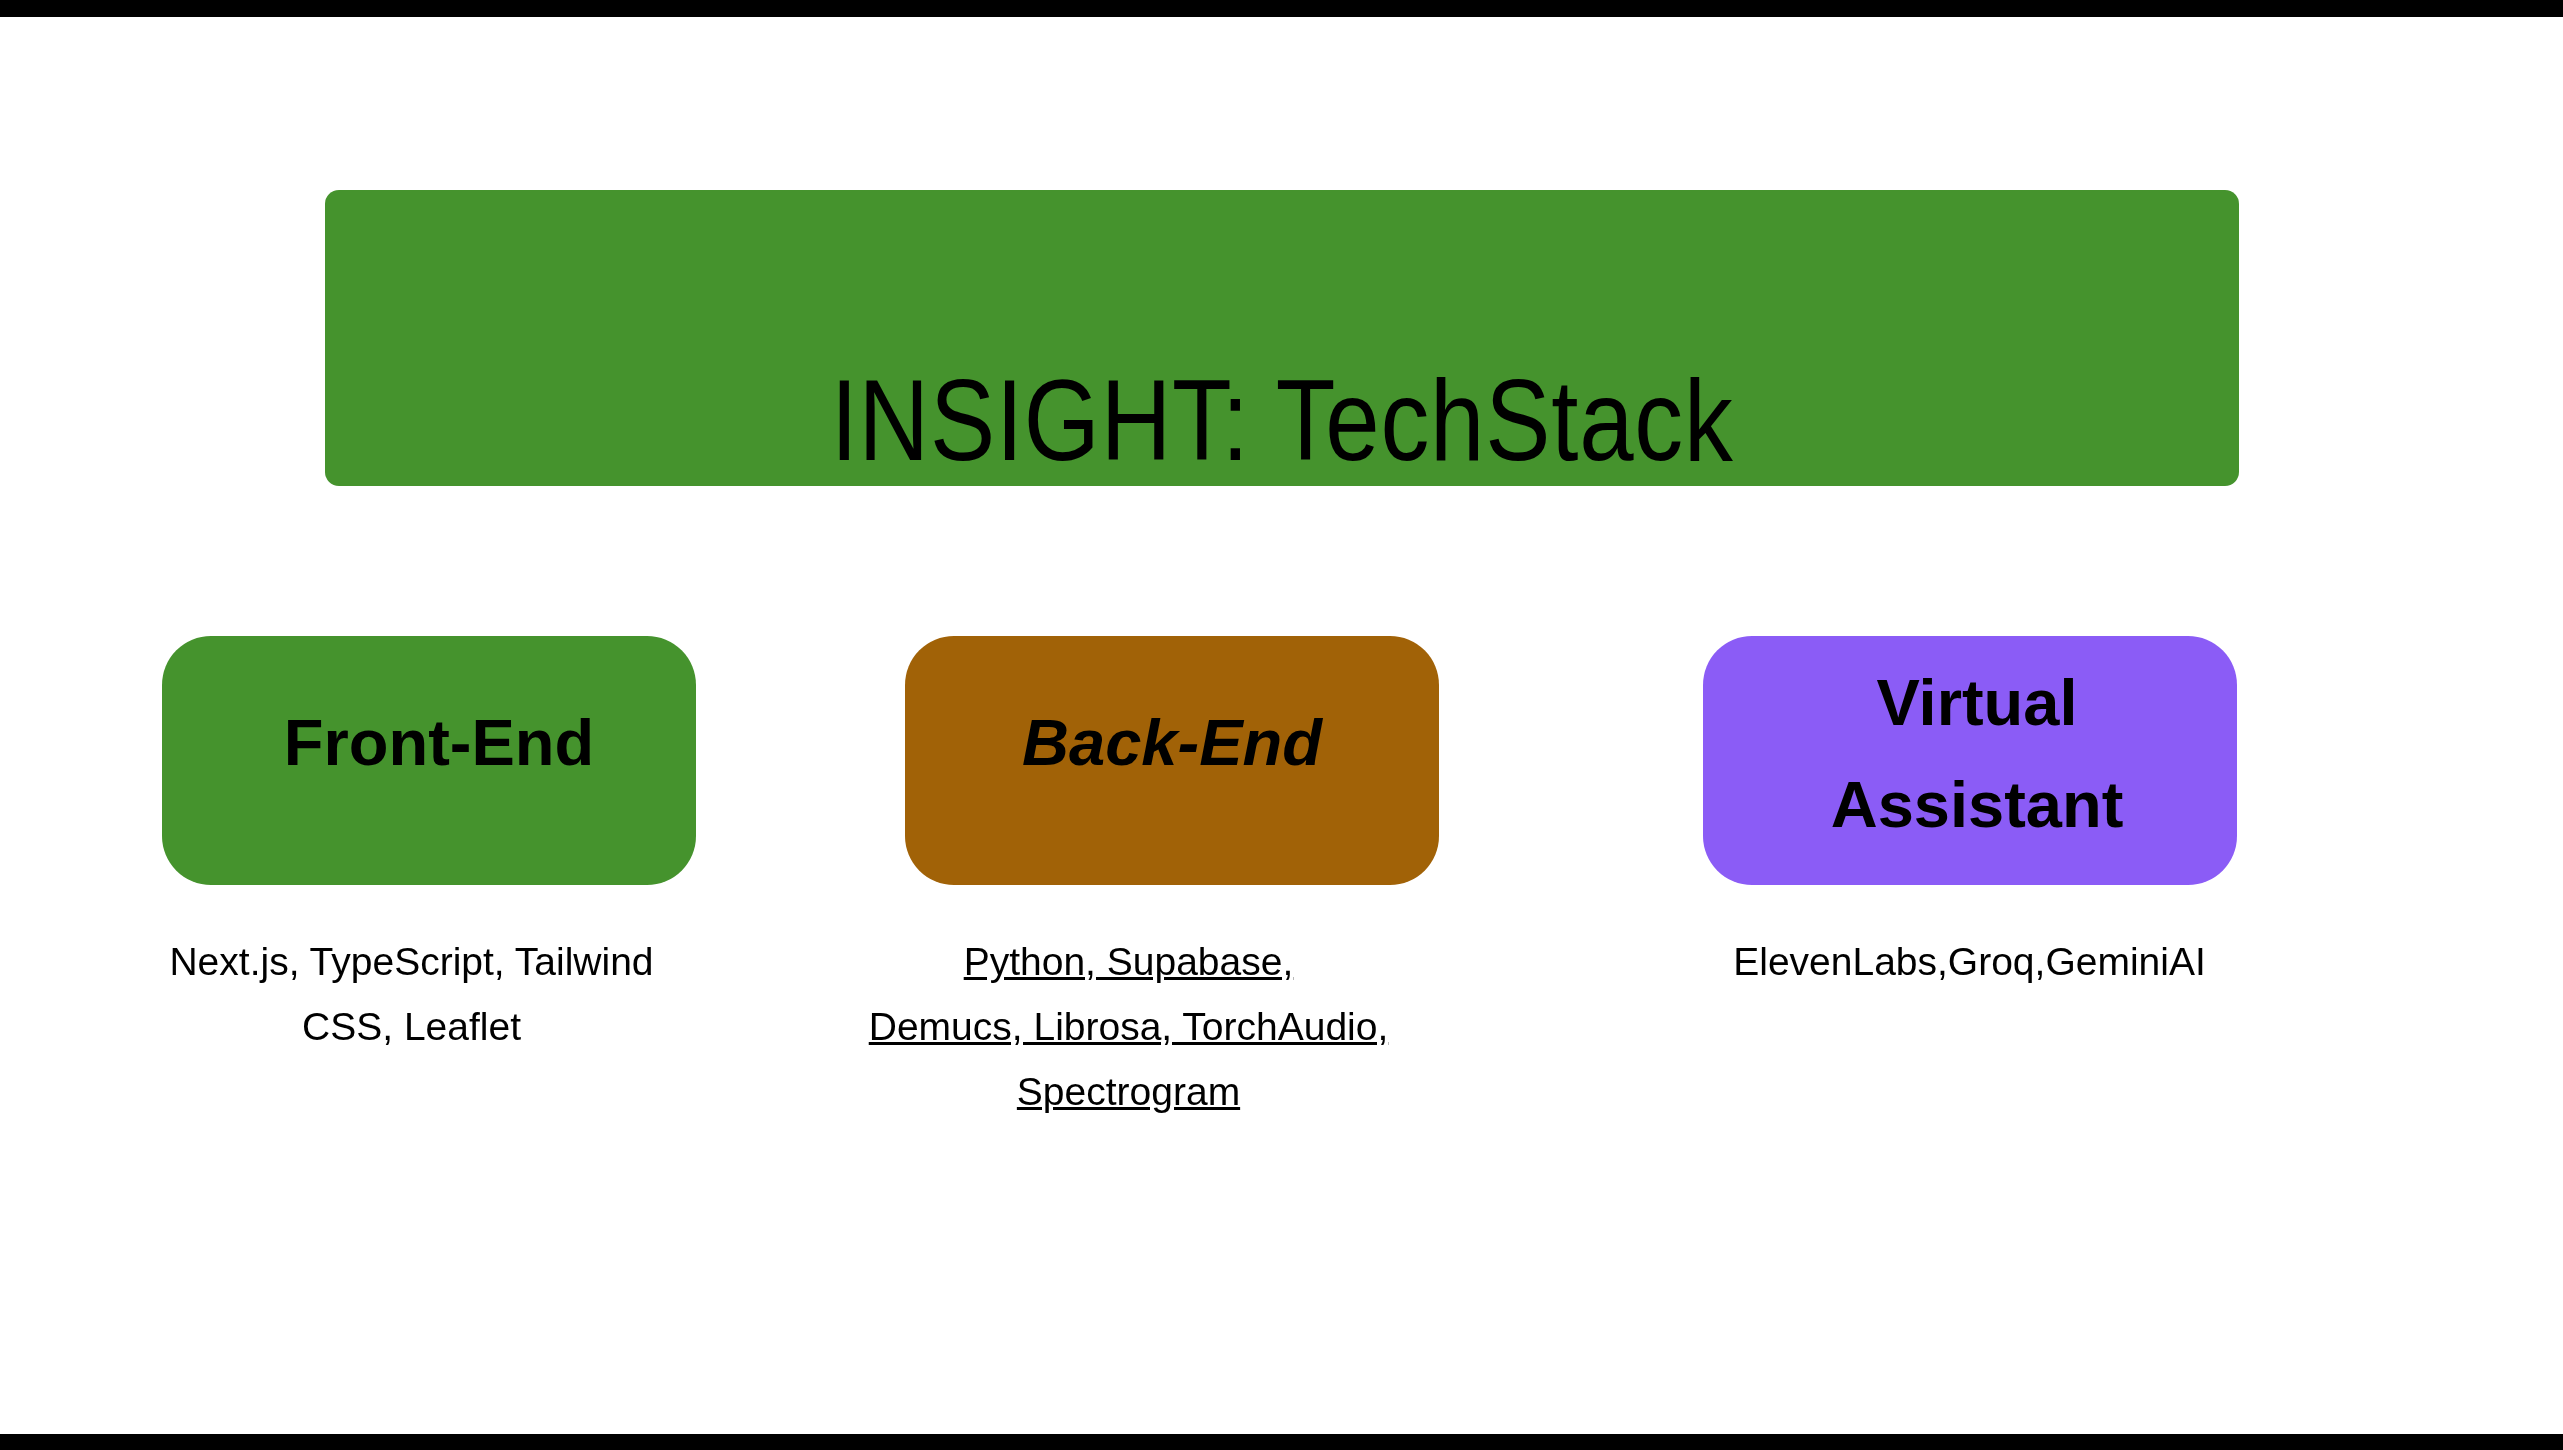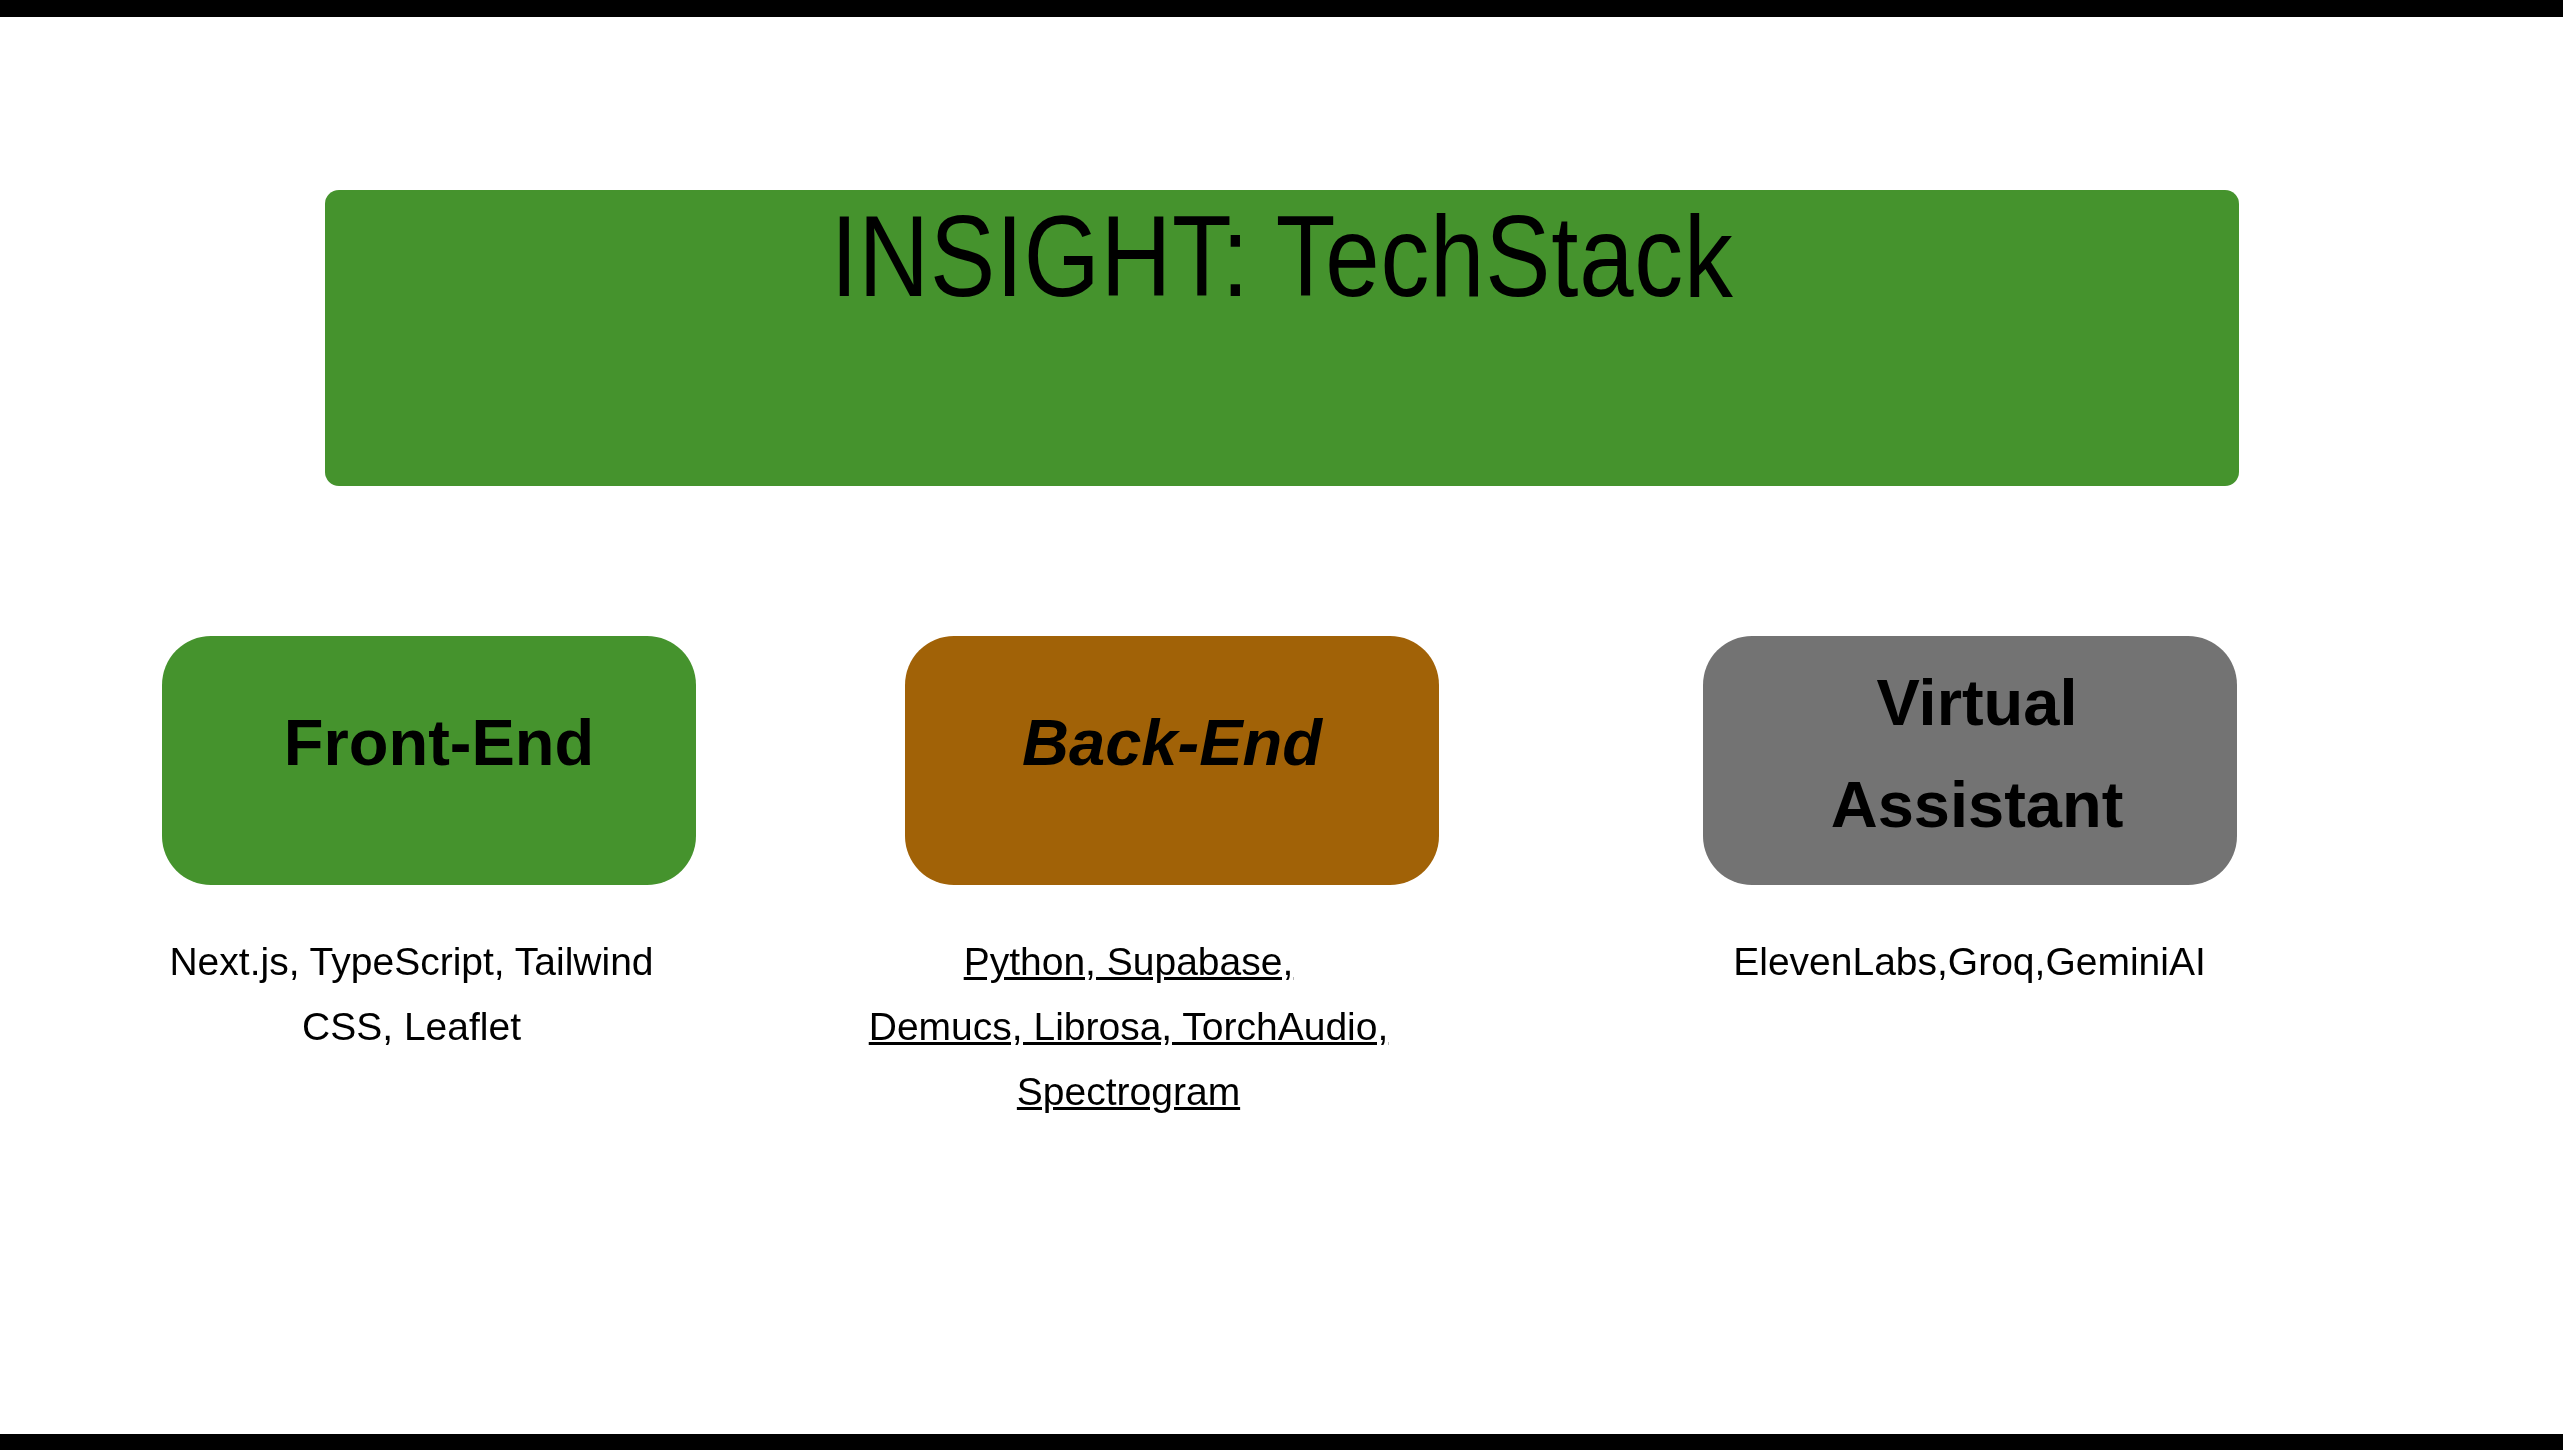--- a/index.html
+++ b/index.html
@@ -15,21 +15,21 @@
     position: absolute; left: 0; width: 2563px; height: 16.6px;
     background: #000000;
   }
   .frame-bar.top { top: 0; }
   .frame-bar.bottom { bottom: 0; }
 
   .title-banner {
     position: absolute; left: 325px; top: 190px;
     width: 1914px; height: 296px;
     background: #45932d; border-radius: 14px;
-    display: flex; align-items: flex-start; justify-content: center;
+    display: flex; align-items: flex-end; justify-content: center;
   }
   .title-text {
     font-size: 115px; font-weight: 400; color: #000000;
     white-space: nowrap;
     transform: scaleX(0.85);
     transform-origin: center center;
     letter-spacing: 0.9px;
   }
 
   .stack-box {
@@ -85,21 +85,21 @@
   <div class="box-label">
     <div class="label-line">Back-End</div>
   </div>
 </div>
 <div class="tech-list col-1">
   <div class="tech-line">Python, Supabase,</div>
   <div class="tech-line">Demucs, Librosa, TorchAudio,</div>
   <div class="tech-line">Spectrogram</div>
 </div>
 
-<div class="stack-box col-2" style="background: #737373; padding-left: 14px;">
+<div class="stack-box col-2" style="background: #8b5cf6; padding-left: 14px;">
   <div class="box-label two-line">
     <div class="label-line">Virtual</div>
     <div class="label-line">Assistant</div>
   </div>
 </div>
 <div class="tech-list col-2">
   <div class="tech-line">ElevenLabs,Groq,GeminiAI</div>
 </div>
 
 

